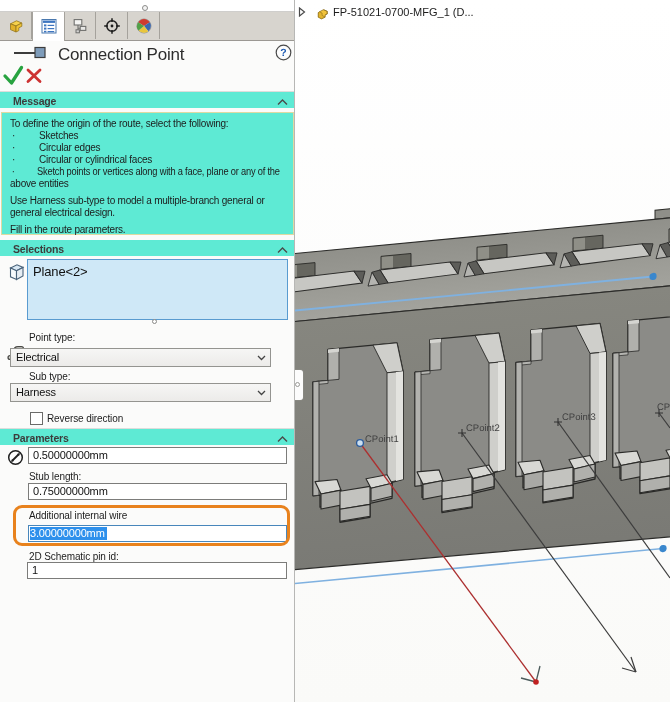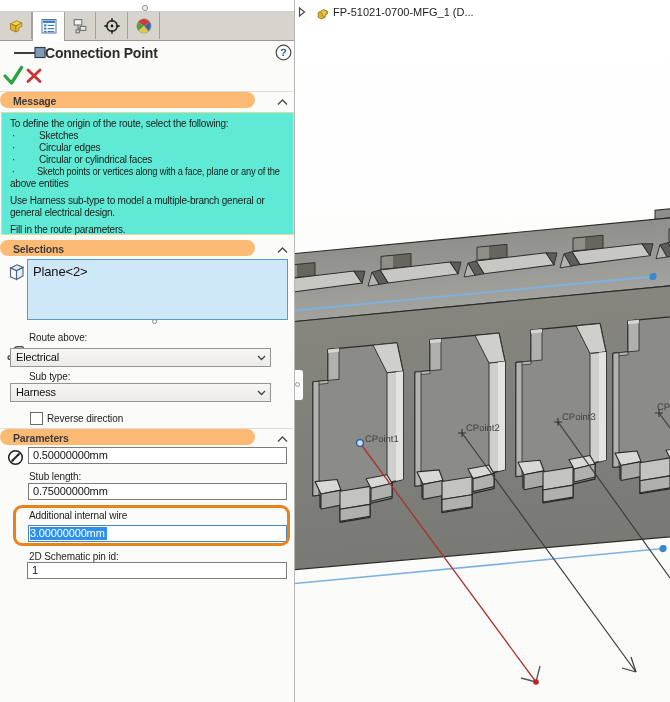--- a/index.html
+++ b/index.html
@@ -10,23 +10,23 @@
   .abs{position:absolute;}
   
   #panel{position:absolute;left:0;top:0;width:294px;height:702px;background:#fbfbfa;}
   #pdiv{position:absolute;left:294px;top:0;width:1px;height:702px;background:#b7b7b5;}
   #topstrip{position:absolute;left:0;top:0;width:294px;height:11px;background:#ffffff;border-bottom:1px solid #cfcecc;}
   #topdot{position:absolute;left:142px;top:5px;width:4px;height:4px;border:1px solid #8d8d8b;border-radius:50%;background:#f4f4f4;}
   #tabbar{position:absolute;left:0;top:12px;width:294px;height:28px;background:#d7d4ce;border-bottom:1px solid #9b9893;}
   .tab{position:absolute;top:0px;width:31px;height:27px;border-right:1px solid #a5a29c;}
   .tab svg{position:absolute;left:7px;top:5px;}
   #tab2{background:#ffffff;height:29px;border-left:1px solid #a5a29c;}
-  .hdrtxt{position:absolute;left:45px;top:45px;font-size:14px;letter-spacing:-0.2px;font-weight:bold;color:#2d2d2d;}
+  .hdrtxt{position:absolute;left:58px;top:45px;font-size:17px;letter-spacing:-0.2px;font-weight:normal;color:#2d2d2d;}
   .sep{position:absolute;left:0px;width:294px;height:1px;background:#dddddb;}
-  .secthead{position:absolute;left:0;width:255px;height:16px;background:#fdba74;border-radius:8px;}
+  .secthead{position:absolute;left:0;width:294px;height:16px;background:#5eead4;}
   .secthead span{position:absolute;left:13px;top:3px;font-size:10.5px;letter-spacing:-0.15px;font-weight:bold;color:#3c3c3c;}
   .chev{position:absolute;left:277px;top:7px;}
   
   #ybox{position:absolute;left:1px;top:112px;width:291px;height:121px;background:#5eead4;border:1px solid #dedaa2;}
   .yl{position:absolute;left:8px;font-size:10px;letter-spacing:-0.22px;color:#1c1c1c;white-space:nowrap;}
   .bull{display:inline-block;width:27px;padding-left:2px;letter-spacing:0;}
   
   #listbox{position:absolute;left:27px;top:259px;width:259px;height:59px;background:#cfe8f7;border:1px solid #599bd0;}
   #listbox div{margin:4px 0 2px 5px;font-size:13px;letter-spacing:-0.15px;color:#111;}
   #rszdot{position:absolute;left:152px;top:319px;width:3px;height:3px;border:1px solid #8a8a88;border-radius:50%;background:#fff;}
@@ -138,21 +138,21 @@
   <svg class="abs" style="left:7px;top:262px" width="19" height="22" viewBox="0 0 19 22">
     <path d="M3.5 6 L10 2.8 L16 5.4 L9.5 8.8 Z" fill="#d8e8f4" stroke="#4a637a" stroke-width="1.1"></path>
     <path d="M3.5 6 L9.5 8.8 L9.5 17.5 L3.5 14.8 Z" fill="#f6fafc" stroke="#4a637a" stroke-width="1.1"></path>
     <path d="M9.5 8.8 L16 5.4 L16 14 L9.5 17.5 Z" fill="#e6edf3" stroke="#4a637a" stroke-width="1.1"></path>
   </svg>
   <div id="listbox">
       <div>Plane&lt;2&gt;</div>
     </div>
   <div id="rszdot"></div>
 
-  <div class="lbl" style="left:29px;top:332px">Route above:</div>
+  <div class="lbl" style="left:29px;top:332px">Point type:</div>
   <svg class="abs" style="left:6px;top:344px" width="20" height="20" viewBox="0 0 20 20">
     <path d="M4 13.5 L7.5 13.5 Q9.8 13.5 9.8 11.2 L9.8 6.8 Q9.8 4.5 12 4.5 L15.5 4.5" fill="none" stroke="#4a4a46" stroke-width="5.2" stroke-linecap="round"></path>
     <path d="M4 13.5 L7.5 13.5 Q9.8 13.5 9.8 11.2 L9.8 6.8 Q9.8 4.5 12 4.5 L15.5 4.5" fill="none" stroke="#d8d8d4" stroke-width="2.6" stroke-linecap="round"></path>
   </svg>
   <div class="combo" style="top:348px">
       <span>Electrical</span>
     <svg width="9" height="6" viewBox="0 0 9 6">
         <path d="M1 1 L4.5 4.5 L8 1" fill="none" stroke="#444" stroke-width="1.3"></path>
       </svg>
   </div>

